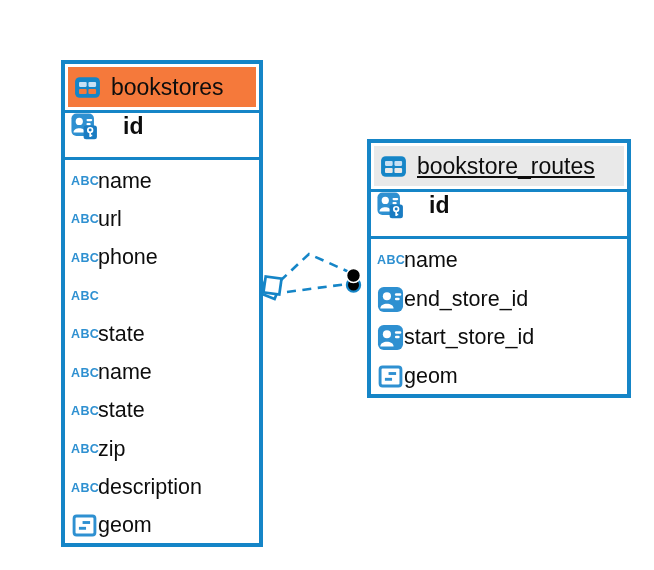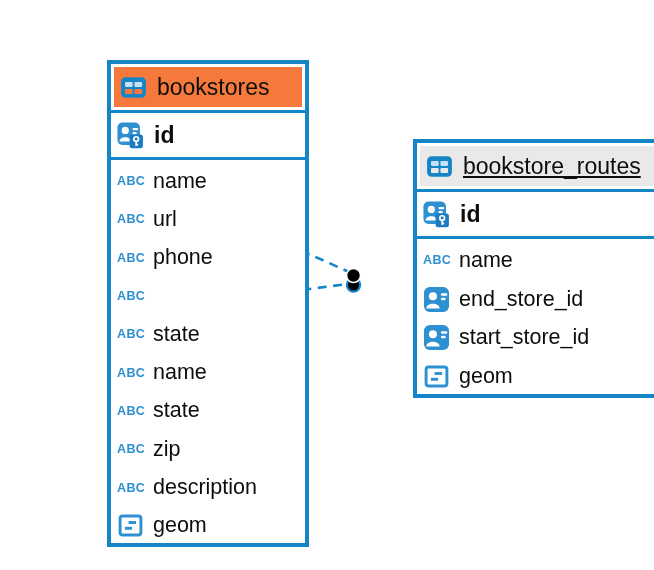--- a/index.html
+++ b/index.html
@@ -9,43 +9,42 @@
     font-family:"Liberation Sans", sans-serif;
     --blue:#1585c7;
     --icon-blue:#2e90d1;
     --text:#0d0d0d;
   }
   .canvas { position:absolute; inset:0; width:654px; height:570px; }
 
   .erd-table {
     position:absolute; background:#fff; box-sizing:border-box;
     border:4px solid var(--blue);
-    margin-left:46px;
   }
   #tbl-bookstores { left:61px; top:60px; width:202px; height:487px; }
   #tbl-routes     { left:367px; top:139px; width:264px; height:259px; }
 
   .thead {
     margin:3px; height:40px;
     display:flex; align-items:center; gap:9px; padding-left:5px;
     font-size:23px; color:var(--text); white-space:nowrap;
   }
   .thead.orange { background:#f5793b; --cell-bottom:#f5793b; }
   .thead.gray   { background:#e9e9e9;text-decoration:underline; --cell-bottom:#e9e9e9; }
 
   .sep { height:3px; background:var(--blue); }
 
   .pkrow {
-    height:44px; display:flex; align-items:center; gap:10px; padding-left:6px;
+    height:44px; display:flex; align-items:flex-start; gap:25px; padding-left:6px;
     font-weight:bold; font-size:23px; color:var(--text);
   }
 
   .cols { padding-top:2px; }
   .col-row {
-    display:flex; align-items:center; gap:9px; padding-left:6px;
+    display:flex; align-items:center; padding-left:6px;
     font-size:21.5px; color:var(--text); white-space:nowrap;
   }
   #tbl-bookstores .col-row { height:38.3px; }
   #tbl-routes .col-row     { height:38.7px; }
 
   .icon { width:27px; height:27px; flex:none; display:block; }
   .thead .icon { width:29px; height:29px; }
 
   .abc-icon {
     width:27px; flex:none; text-align:center;

